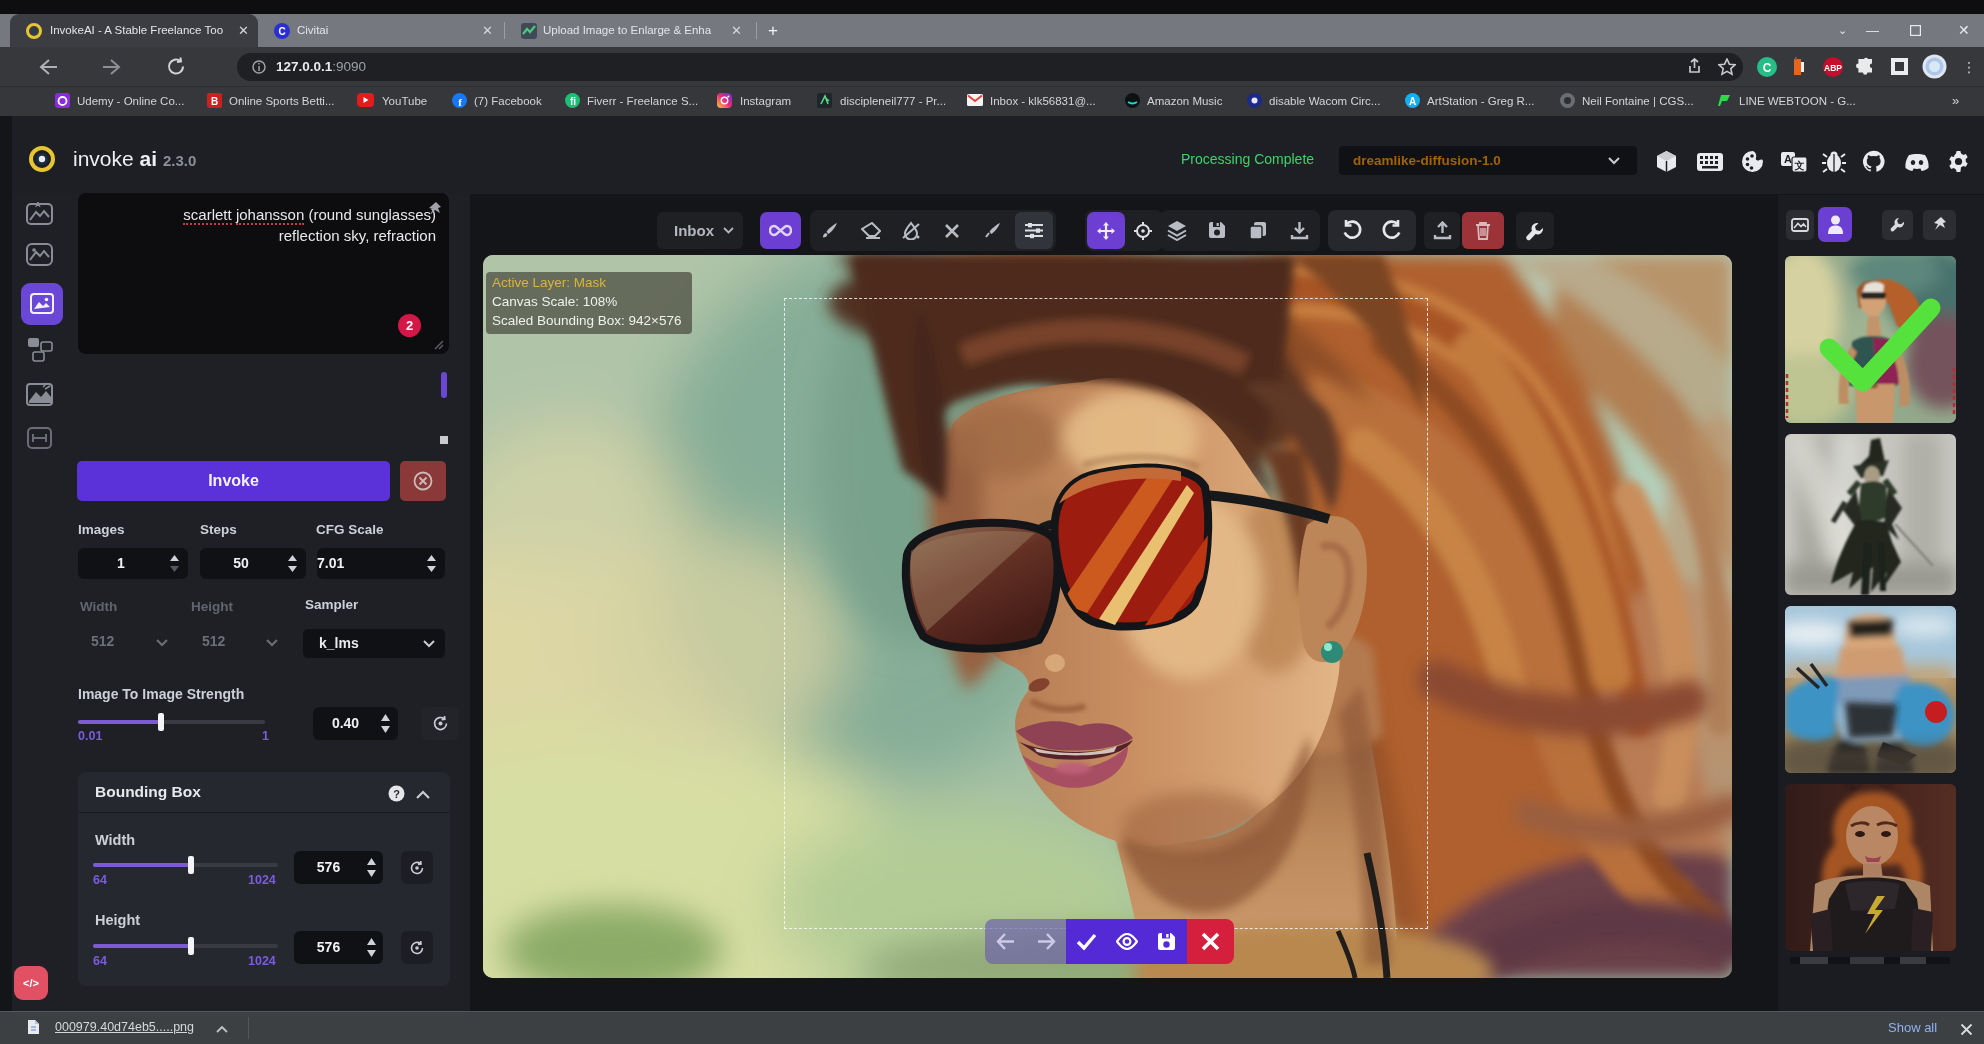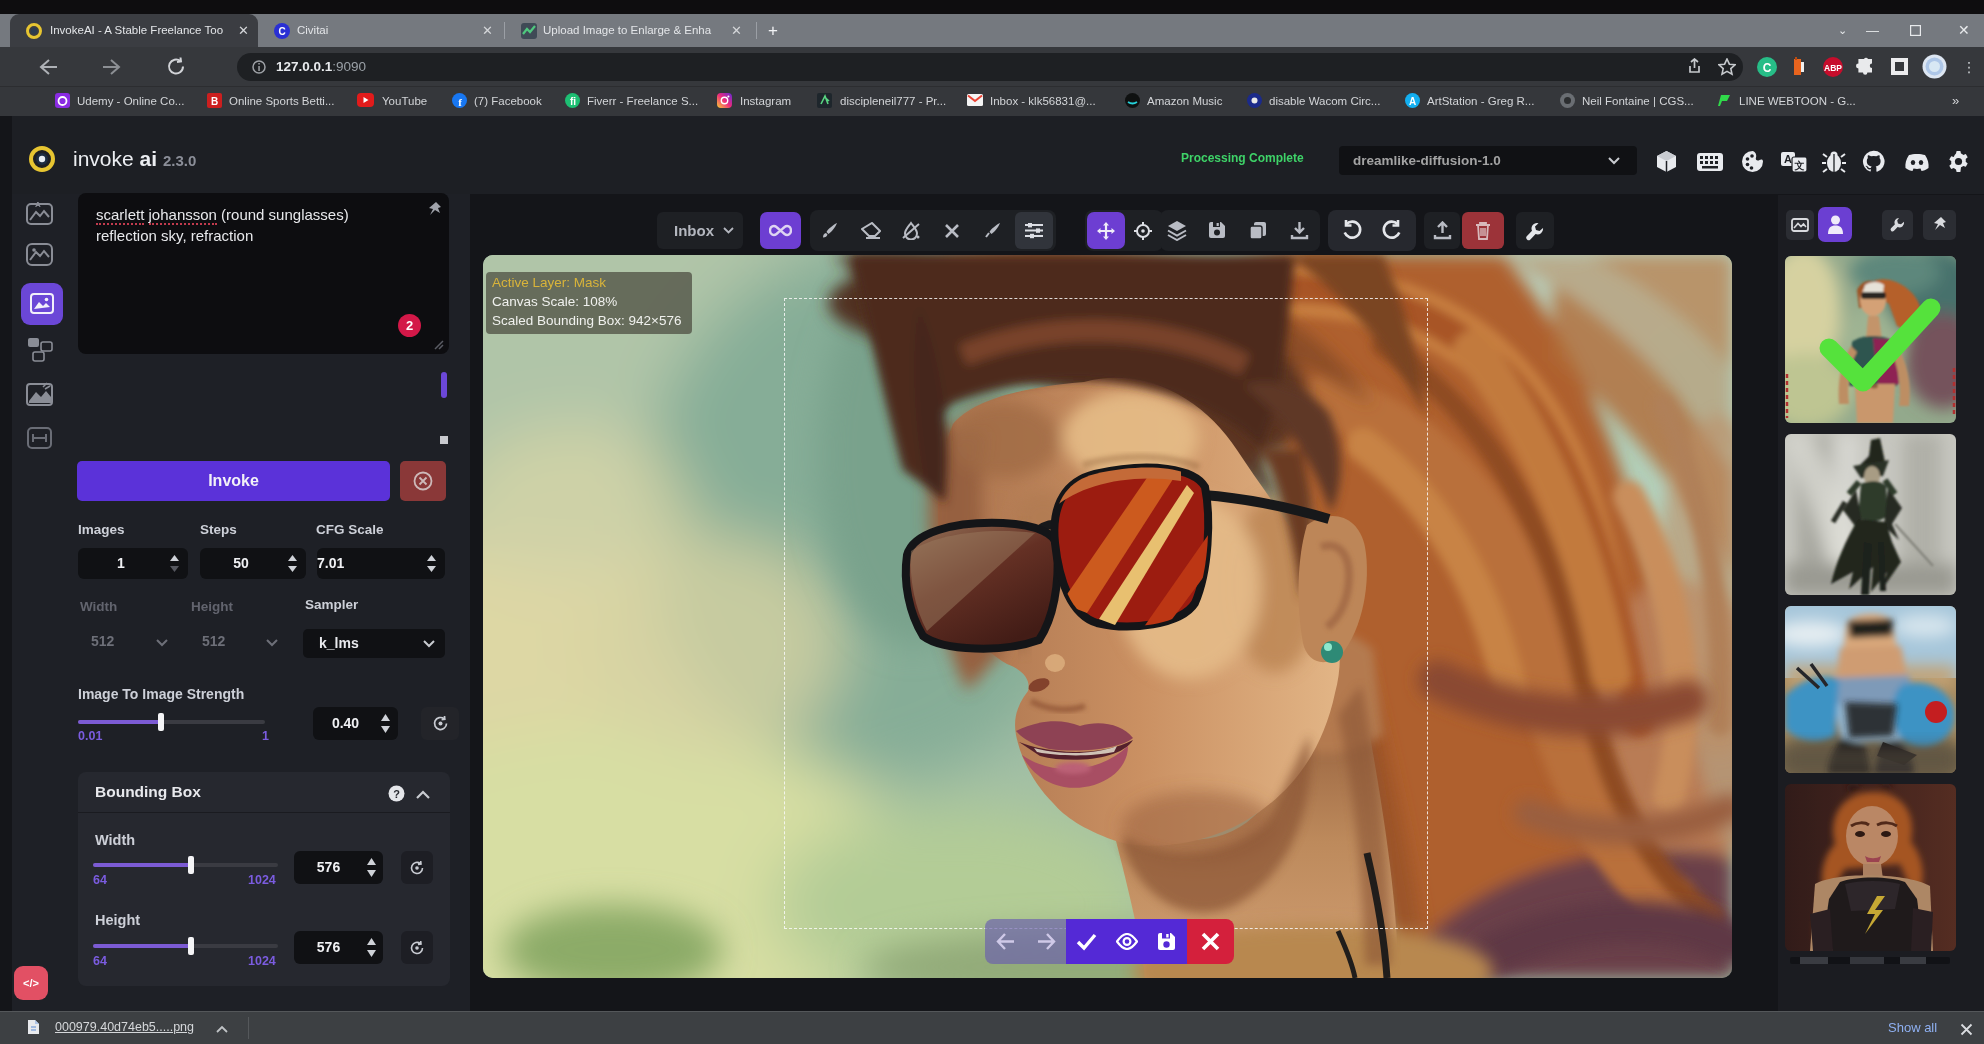--- a/index.html
+++ b/index.html
@@ -196,23 +196,23 @@
 <div id="appleft" class="abs"></div>
 <div id="appheader" class="abs"></div>
 
 <svg class="abs" style="top:146px;left:29px" width="26" height="26">
       <circle cx="13" cy="13" r="11" fill="none" stroke="#e7c531" stroke-width="4"></circle>
       <circle cx="13" cy="13" r="6" fill="#1d2d42"></circle>
       <circle cx="13" cy="13" r="3.2" fill="#e8eef4"></circle>
     </svg>
 <div class="abs" style="top:147px;left:73px;font-size:21px;color:#eceef2;">invoke <b>ai</b> <span style="font-size:15px;color:#8b8e98;font-weight:bold;">2.3.0</span></div>
 
-<div class="abs" style="top:151px;left:1181px;font-size:12px;font-weight:bold;color:#3ed368;">Processing Complete</div>
+<div class="abs" style="top:151px;left:1181px;font-size:14px;font-weight:normal;color:#3ed368;">Processing Complete</div>
 <div class="abs" style="top:146px;left:1339px;width:298px;height:29px;background:#101114;border-radius:4px;"></div>
-<div class="abs" style="top:146px;left:1353px;font-size:13.5px;font-weight:bold;color:#a3a3a3;line-height:29px;">dreamlike-diffusion-1.0</div>
+<div class="abs" style="top:146px;left:1353px;font-size:13.5px;font-weight:bold;color:#a16207;line-height:29px;">dreamlike-diffusion-1.0</div>
 <svg class="abs" style="top:157px;left:1608px" width="12" height="8">
       <path d="M1 1 L6 6 L11 1" stroke="#c8cbd0" stroke-width="2" fill="none"></path>
     </svg>
 
 <svg class="abs" style="top:150px;left:1655px" width="23" height="23">
       <path d="M11.5 1 L21 6 V17 L11.5 22 L2 17 V6 Z" fill="#e8eaee"></path>
       <path d="M11.5 1 L21 6 L11.5 11 L2 6 Z" fill="#c9ccd2"></path>
       <path d="M11.5 11 V22" stroke="#1d1f24" stroke-width="1.5"></path>
     </svg>
 <svg class="abs" style="top:153px;left:1697px" width="26" height="18">
@@ -288,21 +288,21 @@
       <rect x="1" y="3" width="25" height="21" rx="3" fill="none" stroke="#8a8d96" stroke-width="2"></rect>
       <path d="M3 20 L10 11 L15 16 L20 10 L25 16 V22 H3 Z" fill="#8a8d96"></path>
       <path d="M17 6 L21 2 M19 8 L24 5" stroke="#8a8d96" stroke-width="1.5"></path>
     </svg>
 <svg class="abs" style="top:427px;left:27px" width="25" height="22">
       <rect x="1" y="1" width="23" height="20" rx="4" fill="none" stroke="#6a6d76" stroke-width="2"></rect>
       <path d="M6 7 V15 M6 11 H19 M19 7 V15" stroke="#6a6d76" stroke-width="2"></path>
     </svg>
 
 <div class="abs" style="top:193px;left:78px;width:371px;height:161px;background:#0d0d10;border-radius:8px;"></div>
-<div class="abs" style="top:204px;left:96px;width:340px;font-size:15px;line-height:21px;color:#e8e9ec;">
+<div class="abs" style="top:204px;left:96px;width:340px;font-size:15px;line-height:21px;color:#e8e9ec;text-align:right;">
 <span style="border-bottom:2px dotted #c23b4e;">scarlett</span> <span style="border-bottom:2px dotted #c23b4e;">johansson</span> (round sunglasses)<br>reflection sky, refraction</div>
 <svg class="abs" style="top:201px;left:427px" width="15" height="15">
       <path d="M9 1 L14 6 L11 7 L13 12 L8 9 L3 14 L6 8 L2 7 Z" fill="#9fa2aa"></path>
     </svg>
 <div class="abs" style="top:314px;left:398px;width:23px;height:23px;background:#d31848;border-radius:50%;color:#fff;font-size:13px;font-weight:bold;text-align:center;line-height:23px;">2</div>
 <svg class="abs" style="top:340px;left:434px" width="10" height="10">
       <path d="M9 1 L1 9 M9 5 L5 9" stroke="#5a5c64" stroke-width="1.5"></path>
     </svg>
 
 <div class="abs" style="top:372px;left:441px;width:6px;height:26px;background:#6b47d7;border-radius:3px;"></div>

